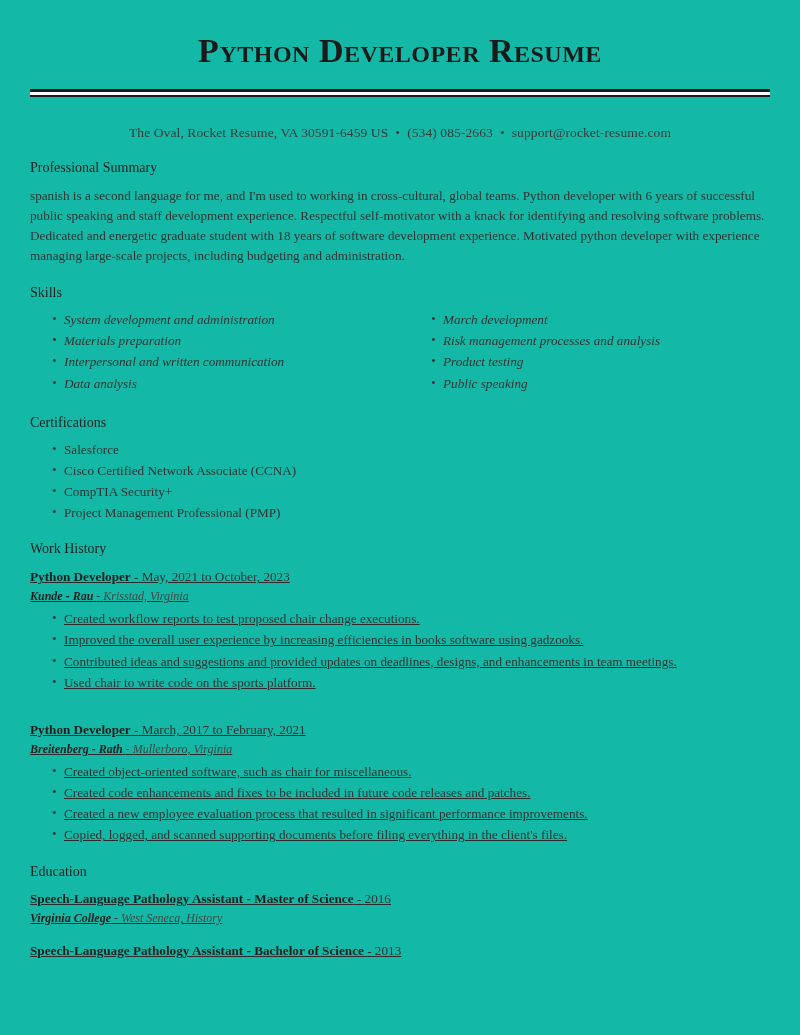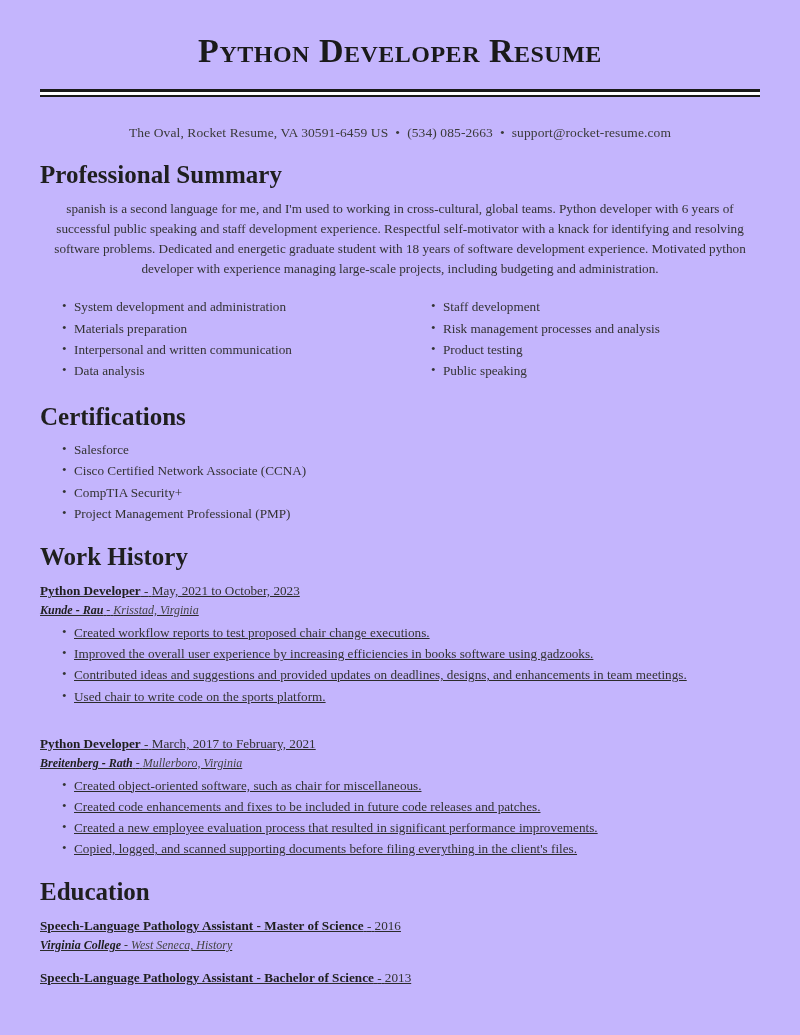--- a/index.html
+++ b/index.html
@@ -11,22 +11,22 @@
     width: 800px;
     height: 1035px;
     font-family: "Liberation Serif", "DejaVu Serif", serif;
     color: #2b2b2b;
     overflow: hidden;
   }
   .page {
     width: 800px;
     height: 1035px;
     box-sizing: border-box;
-    padding: 0 40px;
-    background: #c4b5fd;
+    padding: 0 30px;
+    background: #14b8a6;
     position: relative;
   }
 
   
   .resume-title {
     text-align: center;
     font-family: "Liberation Serif", "DejaVu Serif", serif;
     font-weight: bold;
     font-variant: small-caps;
     font-size: 34px;
@@ -62,34 +62,34 @@
     display: inline-block;
     padding: 0 7px;
     color: #3a3a3a;
   }
 
   
   .section {
     margin-top: 19px;
   }
   .section-heading {
-    font-size: 25px;
-    font-weight: bold;
+    font-size: 14px;
+    font-weight: normal;
     color: #1f1f1f;
     margin: 0 0 9px 0;
     line-height: 1.2;
   }
 
   
   .summary-text {
     font-size: 13.2px;
     line-height: 1.52;
     color: #333333;
     margin: 0;
-    text-align: center;
+    text-align: left;
   }
 
   
   ul.bullets {
     margin: 0;
     padding: 0 0 0 22px;
     list-style: none;
   }
   ul.bullets li {
     position: relative;
@@ -104,20 +104,21 @@
     position: absolute;
     left: 0;
     top: -1px;
     font-size: 13px;
     color: #333333;
   }
 
   .two-col {
     display: flex;
     gap: 0;
+    font-style: italic;
   }
   .two-col > .col {
     width: 50%;
     box-sizing: border-box;
   }
   .two-col > .col:last-child {
     padding-left: 9px;
   }
 
   
@@ -184,32 +185,33 @@
   <div class="contact-line">
     <span>The Oval, Rocket Resume, VA 30591-6459 US</span><span class="contact-sep">•</span><span>(534) 085-2663</span><span class="contact-sep">•</span><span>support@rocket-resume.com</span>
   </div>
 
   <div class="section">
     <h2 class="section-heading">Professional Summary</h2>
     <p class="summary-text">spanish is a second language for me, and I'm used to working in cross-cultural, global teams. Python developer with 6 years of successful public speaking and staff development experience. Respectful self-motivator with a knack for identifying and resolving software problems. Dedicated and energetic graduate student with 18 years of software development experience. Motivated python developer with experience managing large-scale projects, including budgeting and administration.</p>
   </div>
 
   <div class="section">
+    <h2 class="section-heading">Skills</h2>
     <div class="two-col">
       <div class="col">
         <ul class="bullets">
           <li>System development and administration</li>
           <li>Materials preparation</li>
           <li>Interpersonal and written communication</li>
           <li>Data analysis</li>
         </ul>
       </div>
       <div class="col">
         <ul class="bullets">
-          <li>Staff development</li>
+          <li>March development</li>
           <li>Risk management processes and analysis</li>
           <li>Product testing</li>
           <li>Public speaking</li>
         </ul>
       </div>
     </div>
   </div>
 
   <div class="section">
     <h2 class="section-heading">Certifications</h2>

